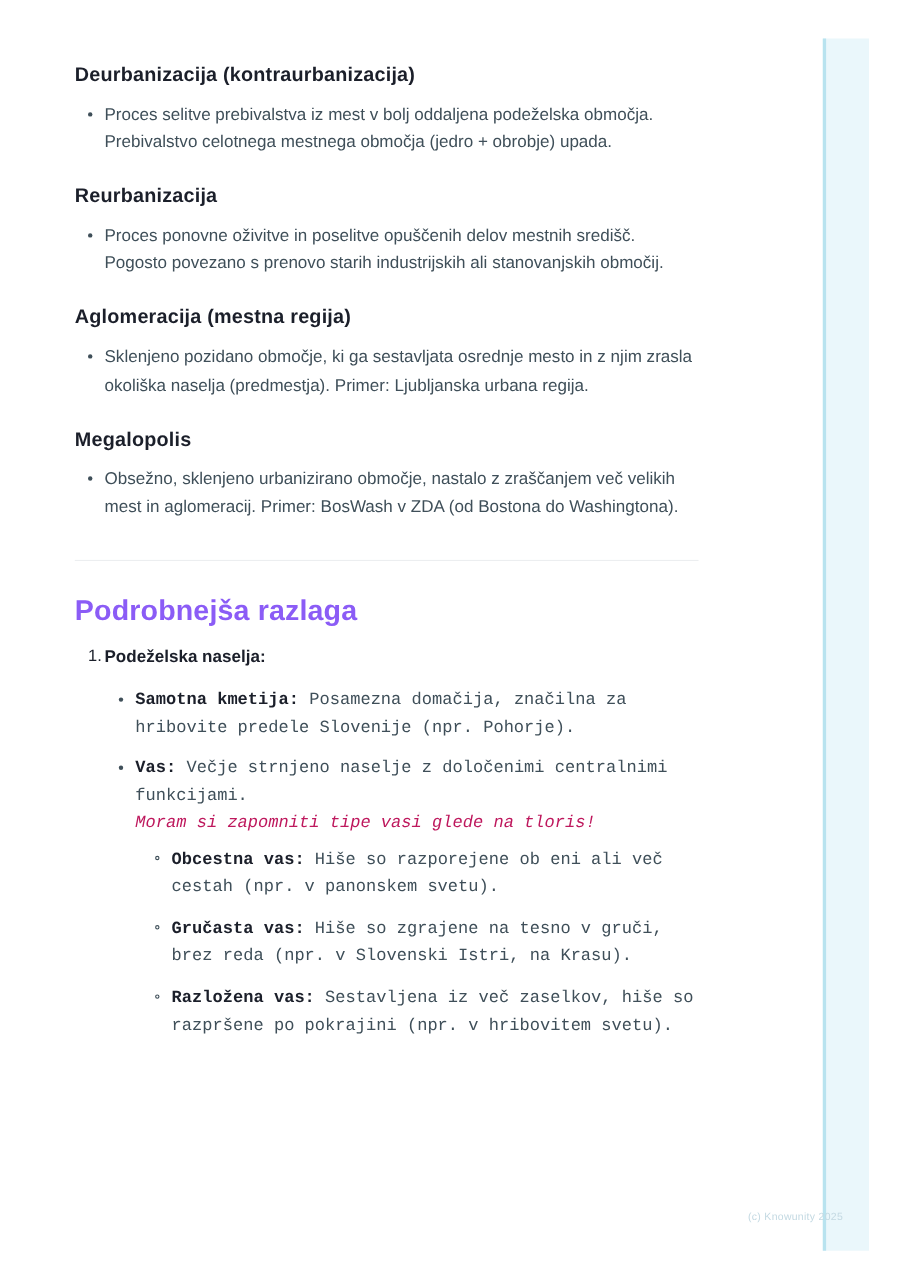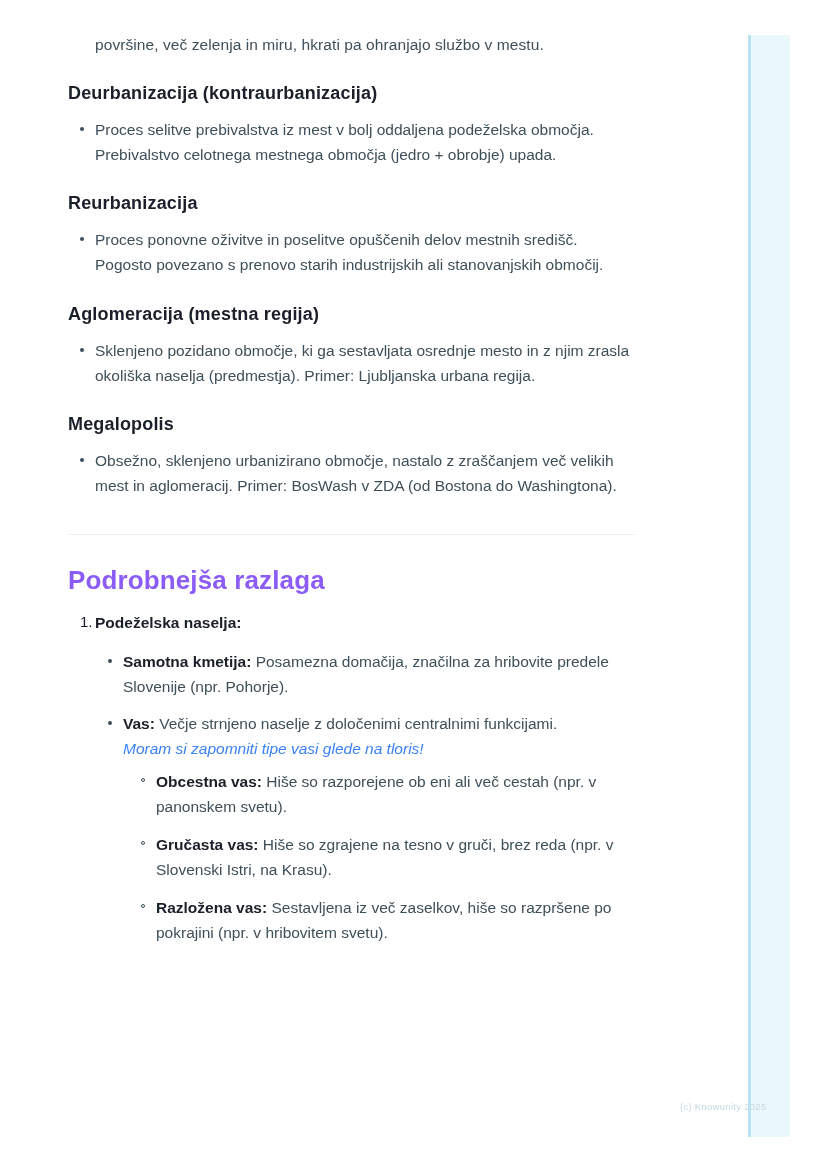--- a/index.html
+++ b/index.html
@@ -143,20 +143,21 @@
     margin: 14px 0 0 0;
     padding: 0;
   }
   ul.lvl2 > li {
     position: relative;
     padding-left: 28px;
     margin-bottom: 12px;
     font-size: 15.5px;
     line-height: 1.62;
     color: #3f4f59;
+    font-family: Liberation Mono, monospace;
   }
   ul.lvl2 > li::before {
     content: "";
     position: absolute;
     left: 13px;
     top: 10px;
     width: 4px;
     height: 4px;
     border-radius: 50%;
     background: #3f4f59;
@@ -188,21 +189,21 @@
     background: transparent;
     box-sizing: border-box;
   }
 
   .bold-lead {
     font-weight: bold;
     color: #1b1f2a;
   }
   .italic-note {
     font-style: italic;
-    color: #3b82f6;
+    color: #be185d;
   }
 
   
   .watermark {
     position: absolute;
     left: 680px;
     top: 1101px;
     font-size: 9.5px;
     color: #c3d9e2;
     letter-spacing: 0.03em;
@@ -211,21 +212,20 @@
   }
 </style>
 </head>
 <body>
 
 <div class="side-panel"></div>
 
 <div class="page">
   <div class="content">
 
-    <p class="para">površine, več zelenja in miru, hkrati pa ohranjajo službo v mestu.</p>
 
     <h3 class="term">Deurbanizacija (kontraurbanizacija)</h3>
     <ul class="lvl1">
       <li>Proces selitve prebivalstva iz mest v bolj oddaljena podeželska območja. Prebivalstvo celotnega mestnega območja (jedro + obrobje) upada.</li>
     </ul>
 
     <h3 class="term">Reurbanizacija</h3>
     <ul class="lvl1">
       <li>Proces ponovne oživitve in poselitve opuščenih delov mestnih središč. Pogosto povezano s prenovo starih industrijskih ali stanovanjskih območij.</li>
     </ul>

